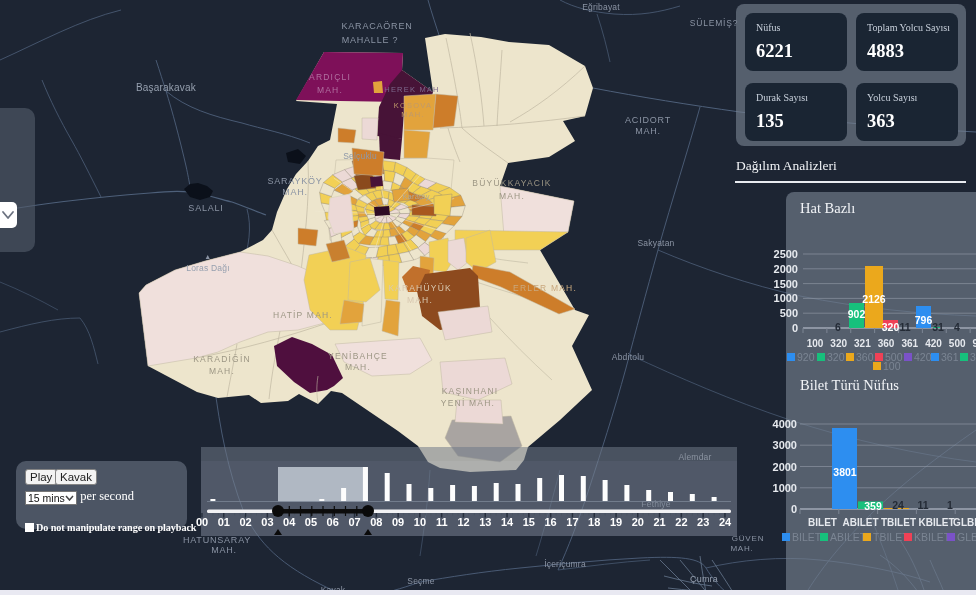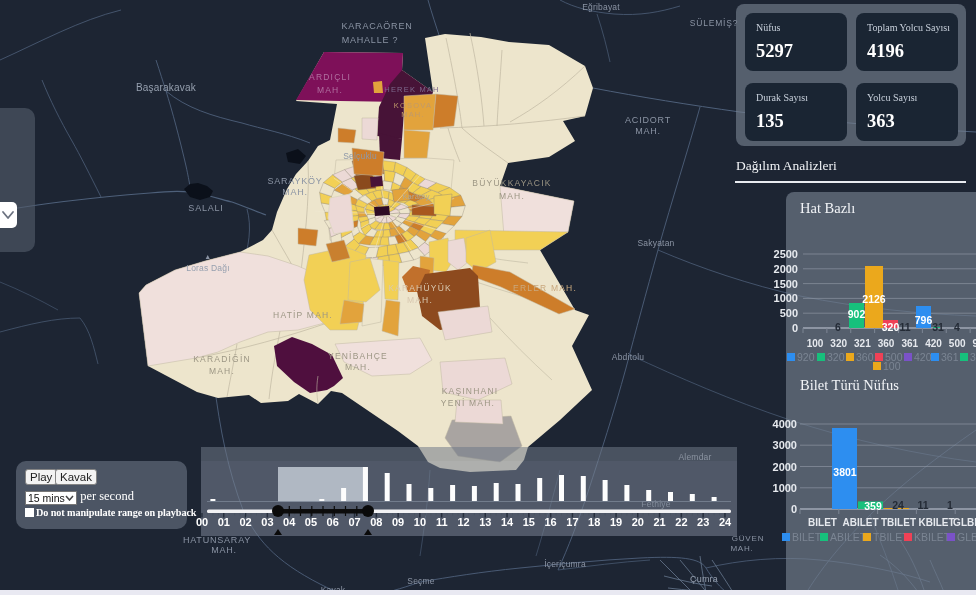--- a/index.html
+++ b/index.html
@@ -12,21 +12,21 @@
 .card .v{font-size:18.5px;font-weight:bold;color:#fff;margin:8px 0 0 11px;}
 #dagilim{position:absolute;left:736px;top:158px;width:230px;color:#f2f4f7;font-family:"Liberation Serif",serif;font-size:13.5px;}
 #dagline{position:absolute;left:735px;top:181px;width:231px;height:2px;background:#e8ebf0;}
 #charts{left:786px;top:192px;width:220px;height:461px;background:rgba(120,131,145,0.62);}
 .ctitle{position:absolute;color:#f2f4f7;font-family:"Liberation Serif",serif;font-size:14.5px;}
 .burger{position:absolute;width:18px;height:13px;}
 .burger div{height:2px;background:#99a2ae;margin-bottom:3px;}
 #playpanel{left:16px;top:461px;width:171px;height:68px;border-radius:10px;}
 #playpanel button{font-size:11.5px;font-family:"Liberation Sans",sans-serif;background:#f3f3f3;border:1px solid #848484;border-radius:3px;padding:0px 4px;height:16px;color:#222;}
 #playpanel .row2{color:#fff;font-size:12.5px;font-family:"Liberation Serif",serif;}
-#playpanel .row3{color:#fff;font-weight:bold;font-size:10.2px;font-family:"Liberation Serif",serif;white-space:nowrap;letter-spacing:-0.1px;}
+#playpanel .row3{color:#fff;font-weight:bold;font-size:10.2px;font-family:"Liberation Serif",serif;white-space:nowrap;letter-spacing:-0.1px;margin-top:15px;}
 #playpanel input{appearance:none;-webkit-appearance:none;background:#fff;border:none;vertical-align:-1px;width:9px;height:9px;margin:0 2px 0 0;}
 #timeline{left:201px;top:461px;width:536px;height:75px;border-radius:0;background:rgba(122,132,147,0.55);}
 #timelinetop{position:absolute;left:201px;top:447px;width:536px;height:14px;background:rgba(110,120,135,0.54);}
 #bottombar{position:absolute;left:0;top:590px;width:976px;height:5px;background:#e9e9f2;}
 .mlab{fill:#8b94a4;font-size:9px;font-family:"Liberation Sans",sans-serif;letter-spacing:0.8px;}
 .mlab2{fill:#9c9684;font-size:8.5px;font-family:"Liberation Sans",sans-serif;letter-spacing:1.2px;}
 </style></head>
 <body>
 <div id="stage">
 <svg id="map" width="976" height="595" viewBox="0 0 976 595">
@@ -324,25 +324,25 @@
 
 <div id="leftcollapse" style="position:absolute;left:-12px;top:108px;width:47px;height:144px;background:rgba(82,92,106,0.62);border-radius:10px;"></div>
 <div id="leftbtn" style="position:absolute;left:-6px;top:202px;width:23px;height:26px;background:#fff;border-radius:5px;">
       <svg width="17" height="26" style="position:absolute;right:0;top:0;">
         <path d="M3,10 L8,16 L13,10" stroke="#6b7280" fill="none" stroke-width="1.8" stroke-linecap="round" stroke-linejoin="round"></path>
       </svg>
     </div>
 <div class="panel" id="stats">
   <div class="card" style="left:9px;top:9px">
         <div class="t">Nüfus</div>
-        <div class="v">5297</div>
+        <div class="v">6221</div>
       </div>
   <div class="card" style="left:120px;top:9px">
         <div class="t">Toplam Yolcu Sayısı</div>
-        <div class="v">4196</div>
+        <div class="v">4883</div>
       </div>
   <div class="card" style="left:9px;top:79px">
         <div class="t">Durak Sayısı</div>
         <div class="v">135</div>
       </div>
   <div class="card" style="left:120px;top:79px">
         <div class="t">Yolcu Sayısı</div>
         <div class="v">363</div>
       </div>
 </div>

